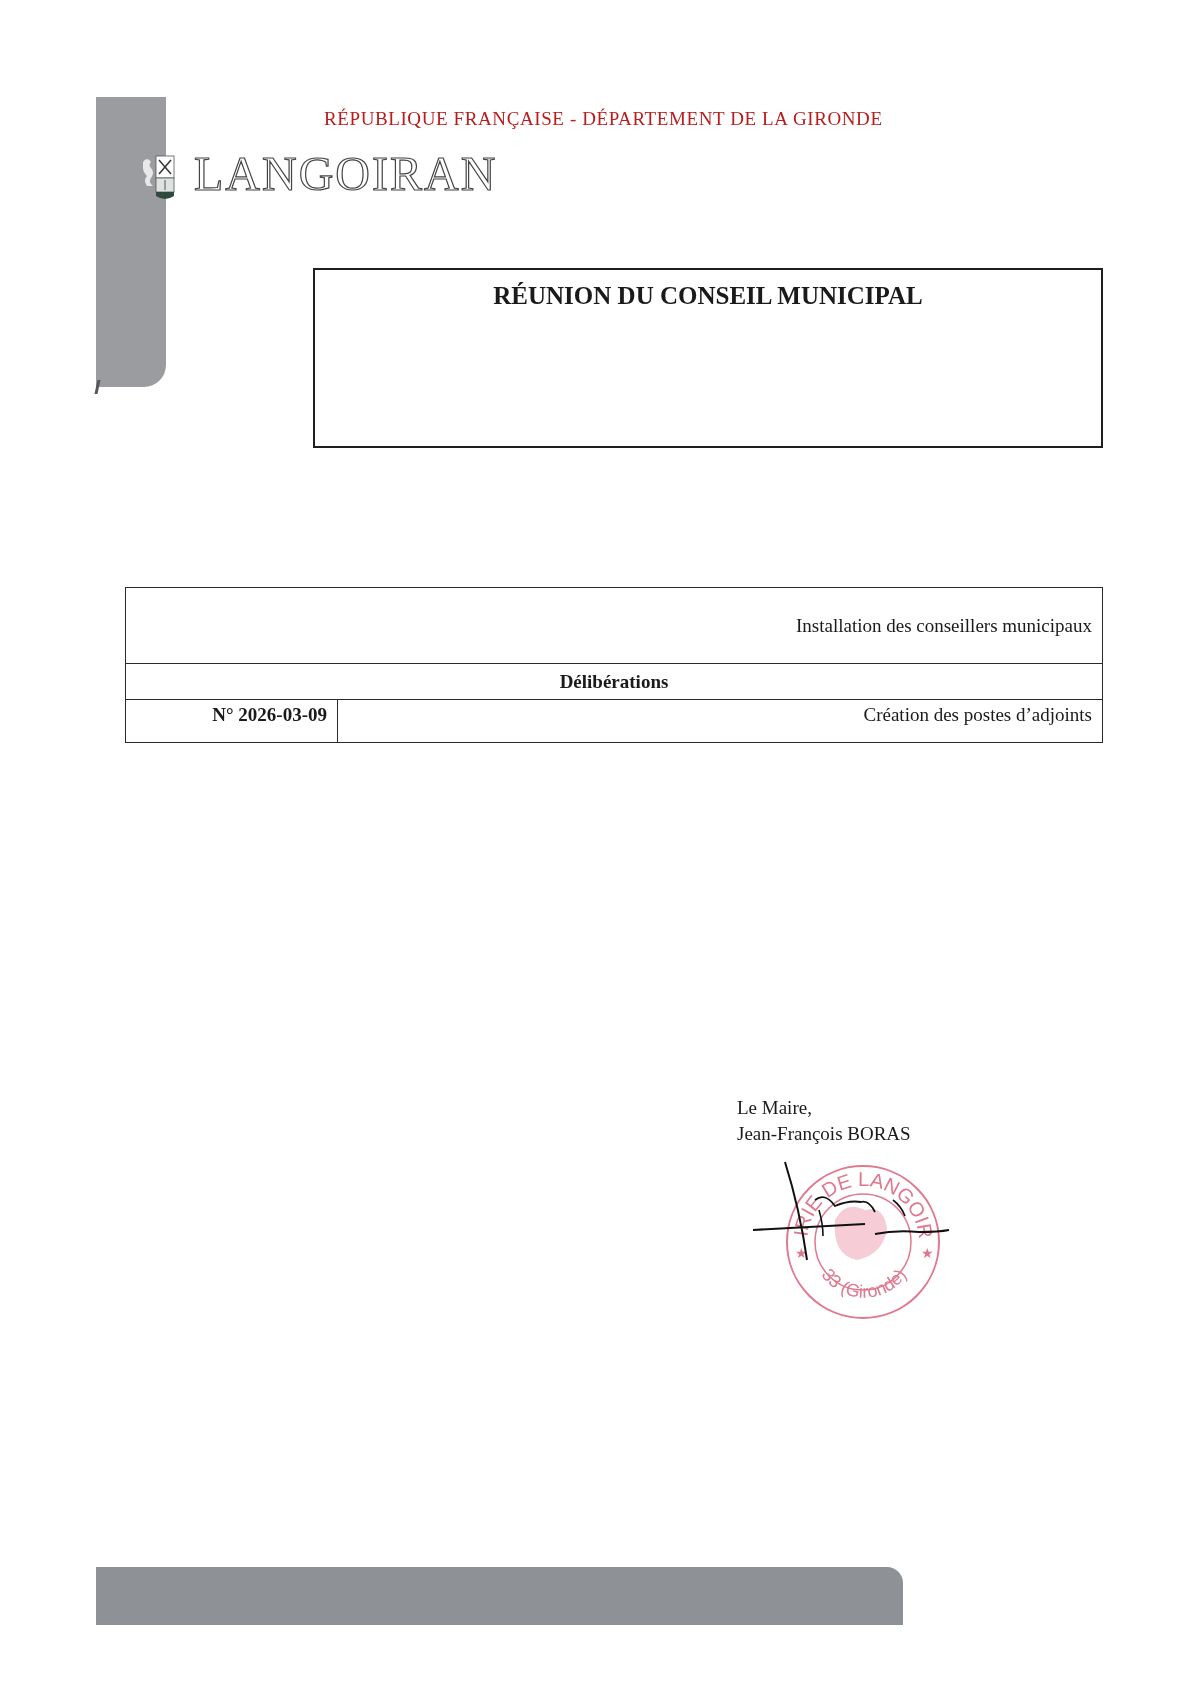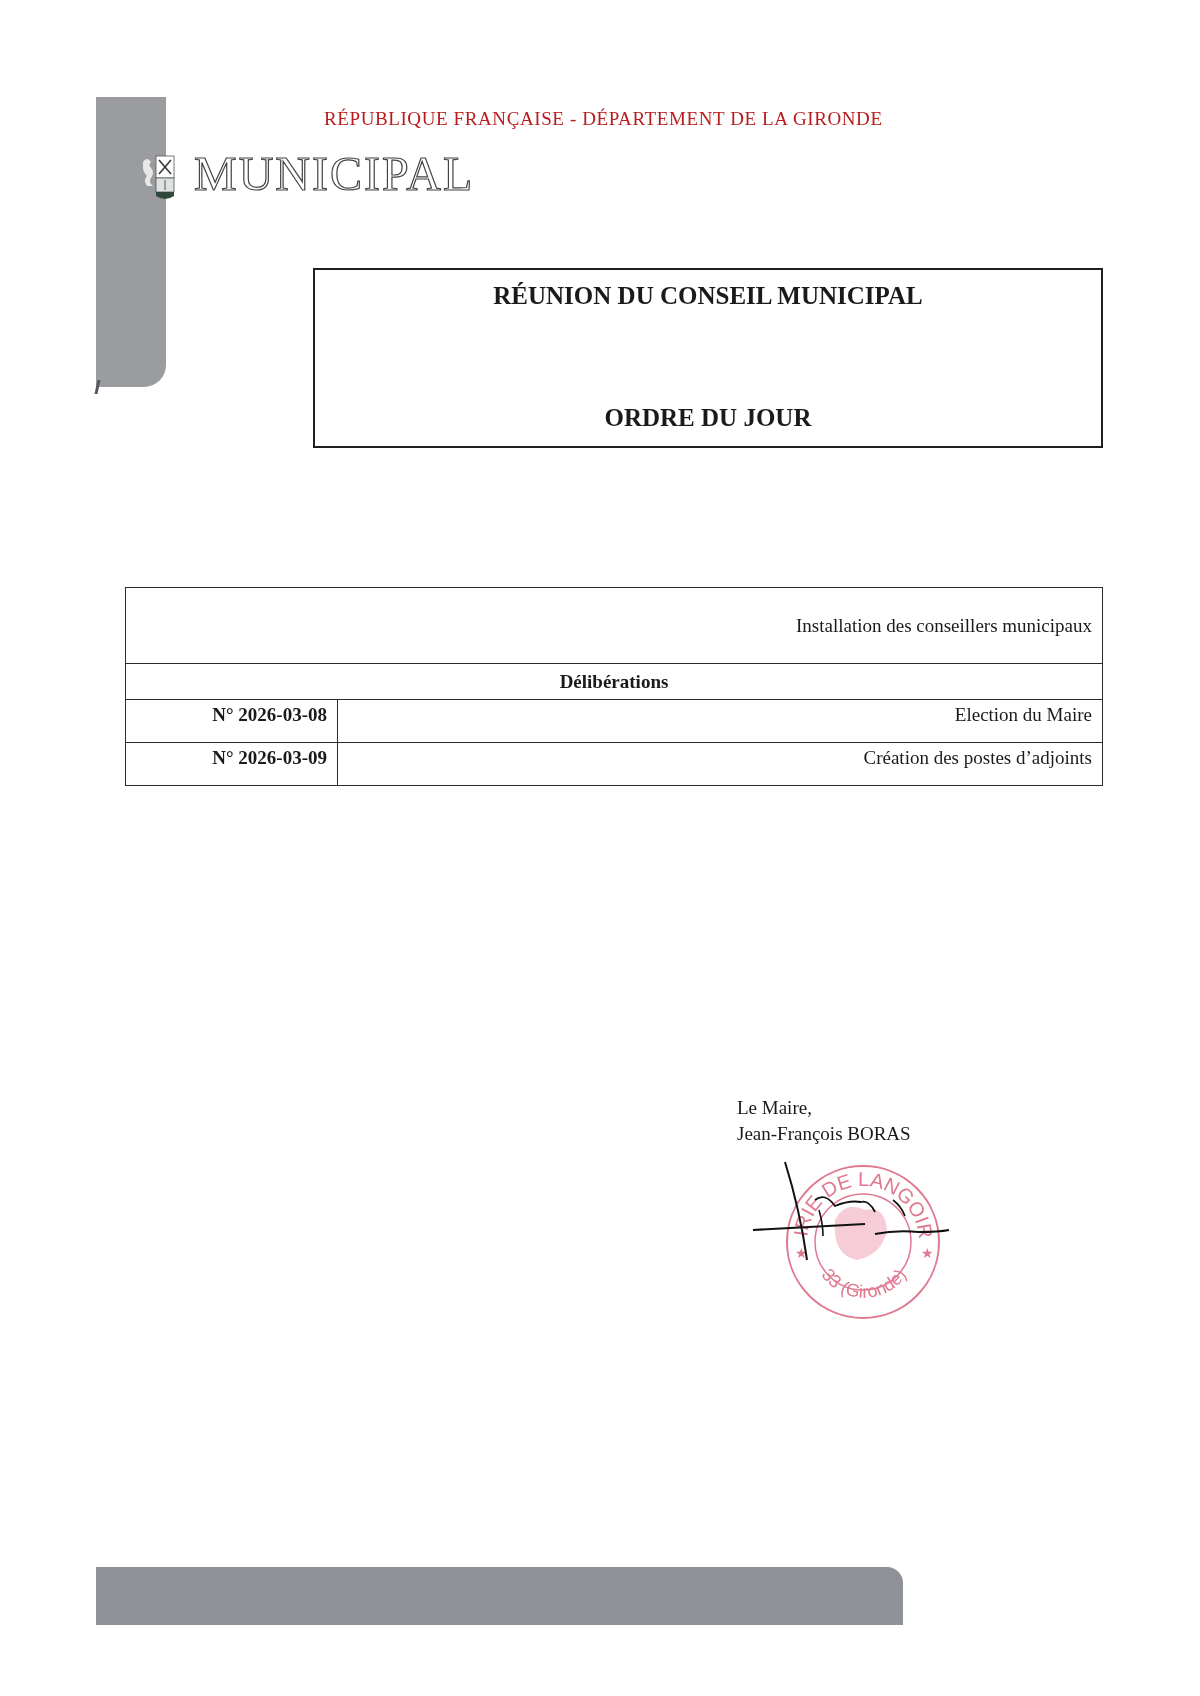--- a/index.html
+++ b/index.html
@@ -51,38 +51,33 @@
   <path d="M3 10 q4 -6 8 0 q-3 3 0 6 q4 4 0 10 q-3 4 2 8 l-6 0 q-4 -6 0 -10 q-4 -4 -4 -8 z" fill="#e8e8e8"></path>
   <rect x="16" y="4" width="18" height="22" fill="#ffffff" stroke="#555" stroke-width="0.8"></rect>
   <line x1="19" y1="8" x2="31" y2="22" stroke="#333" stroke-width="1.5"></line>
   <line x1="31" y1="8" x2="19" y2="22" stroke="#333" stroke-width="1.5"></line>
   <rect x="16" y="26" width="18" height="14" fill="#dfe3df" stroke="#555" stroke-width="0.8"></rect>
   <line x1="25" y1="28" x2="25" y2="38" stroke="#556" stroke-width="1"></line>
   <path d="M16 40 h18 v4 q-9 6 -18 0 z" fill="#2f4a3c"></path>
 </svg>
 
 <div class="header-line">RÉPUBLIQUE FRANÇAISE - DÉPARTEMENT DE LA GIRONDE</div>
-<div class="town-name">MUNICIPAL</div>
+<div class="town-name">LANGOIRAN</div>
 
 <div class="title-box">
   <div class="line l1">RÉUNION DU CONSEIL MUNICIPAL</div>
-  <div class="line l3">ORDRE DU JOUR</div>
 </div>
 
 <table class="agenda">
   <tbody>
       <tr class="row-install">
     <td colspan="2">Installation des conseillers municipaux</td>
   </tr>
   <tr class="row-head">
     <td colspan="2">Délibérations</td>
-  </tr>
-  <tr class="row-item">
-    <td class="col-num">N° 2026-03-08</td>
-    <td class="col-label">Election du Maire</td>
   </tr>
   <tr class="row-item">
     <td class="col-num">N° 2026-03-09</td>
     <td class="col-label">Création des postes d’adjoints</td>
   </tr>
 </tbody>
   </table>
 
 <div class="signature">
   <div>Le Maire,</div>

